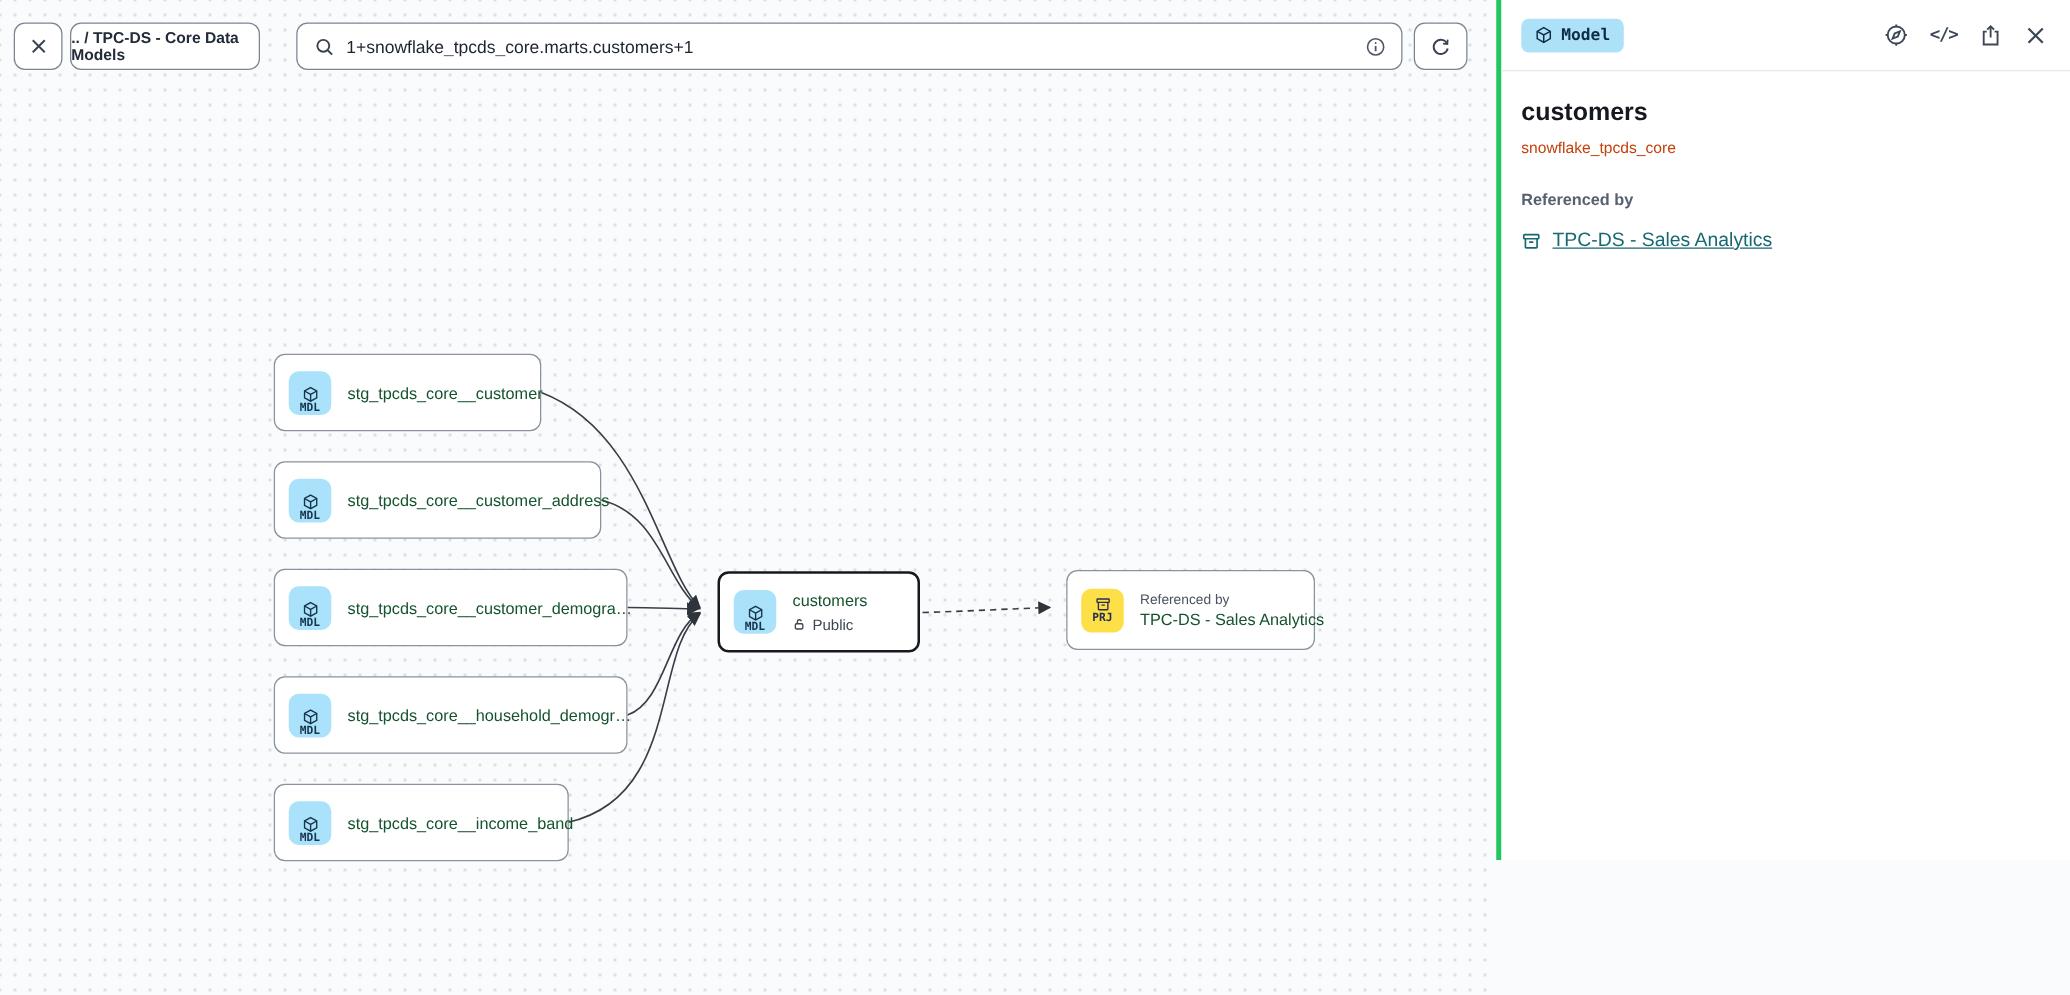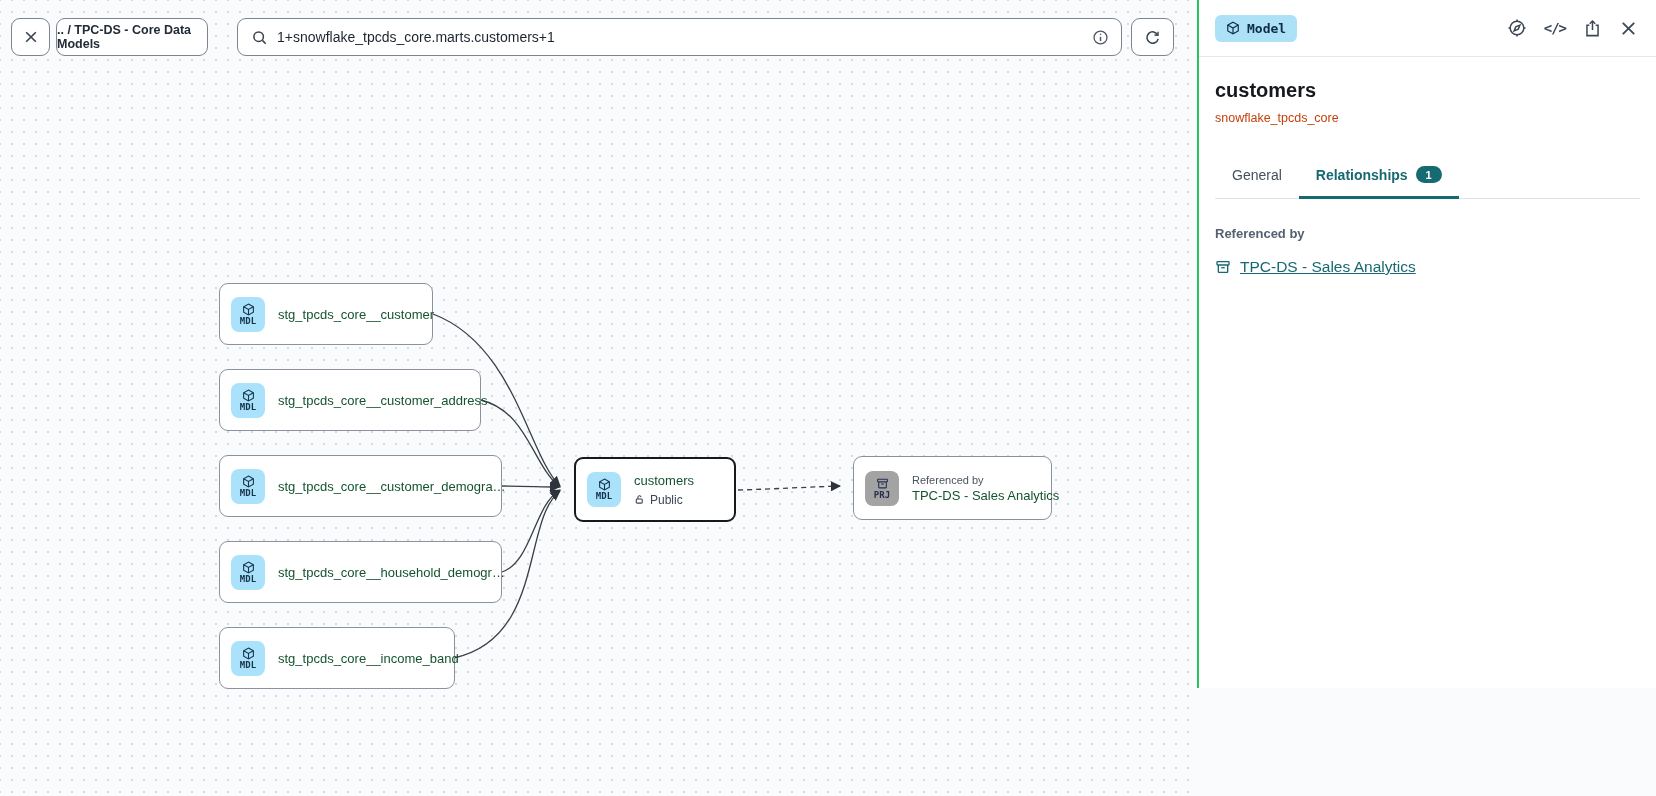--- a/index.html
+++ b/index.html
@@ -47,40 +47,40 @@
   .node {
     position:absolute; background:#fff; border:1px solid #8b929e; border-radius:9px;
     display:flex; align-items:center; gap:13px; padding-left:11px;
   }
   .node.selected { border:2px solid #17191d; }
   .tile {
     width:34px; height:35px; border-radius:8px; flex:0 0 auto;
     display:flex; flex-direction:column; align-items:center; justify-content:center;
     gap:1px;
   }
-  .tile-mdl { background:#a9e2fa; color:#17344d; }
-  .tile-prj { background:#a3a3a3; color:#262f52; }
+  .tile-mdl { background:#a9e2fa; color:#17344d;justify-content:flex-end; }
+  .tile-prj { background:#fde047; color:#262f52; }
   .tile .tile-code { font-family:"DejaVu Sans Mono", monospace; font-size:9px; font-weight:700; line-height:1; }
   .node-label { font-size:13px; color:#14532d; white-space:nowrap; }
   .node-sub { display:flex; align-items:center; gap:5px; margin-top:5px; color:#3d4654; font-size:12px; }
   .node-kicker { font-size:11px; color:#4a5361; margin-bottom:2px; }
   .n1 { left:219px; top:283px; width:214px; height:62px; }
   .n2 { left:219px; top:369px; width:262px; height:62px; }
   .n3 { left:219px; top:455px; width:283px; height:62px; }
   .n4 { left:219px; top:541px; width:283px; height:62px; }
   .n5 { left:219px; top:627px; width:236px; height:62px; }
   .n-center { left:574px; top:457px; width:162px; height:65px; }
   .n-right  { left:853px; top:456px; width:199px; height:64px; }
 
   .edges { position:absolute; inset:0; pointer-events:none; }
 
   
   .panel {
     position:absolute; top:0; right:0; width:459px; height:688px;
-    background:#fff; border-left:2px solid #22c55e;
+    background:#fff; border-left:4px solid #22c55e;
   }
   .panel-header {
     height:57px; display:flex; align-items:center; justify-content:space-between;
     padding:0 18px 0 16px; border-bottom:1px solid #e7e8ec;
   }
   .type-badge {
     display:inline-flex; align-items:center; gap:7px;
     background:#ace1f8; color:#0e2c45; border-radius:6px;
     padding:6px 11px; font-family:"DejaVu Sans Mono", monospace;
     font-size:13px; font-weight:600;
@@ -283,29 +283,20 @@
               <path d="M4 4 L16 16 M16 4 L4 16"></path>
             </svg>
         </span>
       </span>
     </div>
 
     <div class="panel-body">
       <div class="panel-title">customers</div>
       <div class="panel-subtitle">snowflake_tpcds_core</div>
 
-      <div class="tabs">
-        <div class="tab">
-          <span>General</span>
-        </div>
-        <div class="tab active">
-          <span>Relationships</span>
-          <span class="tab-count">1</span>
-        </div>
-      </div>
 
       <div class="section-heading">Referenced by</div>
 
       <div class="ref-link-row">
         <svg class="icon-svg" width="16" height="16" viewBox="0 0 24 24" fill="none" stroke="currentColor" stroke-width="2">
             <rect x="3" y="4" width="18" height="5" rx="1"></rect>
             <path d="M5 9 V19 a1 1 0 0 0 1 1 H18 a1 1 0 0 0 1-1 V9"></path>
             <path d="M9.5 13 h5"></path>
           </svg>
         <a class="ref-link">TPC-DS - Sales Analytics</a>

